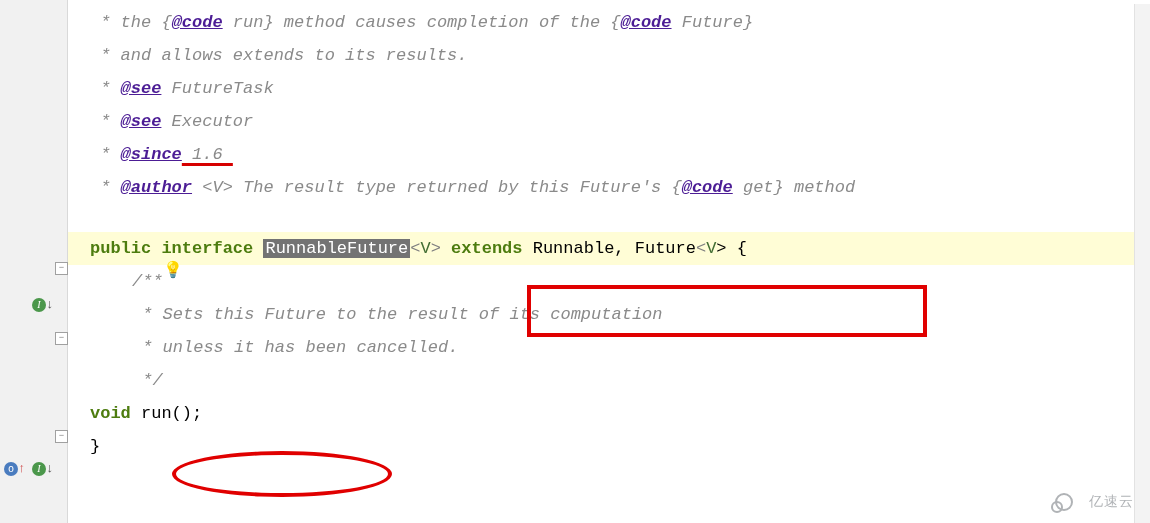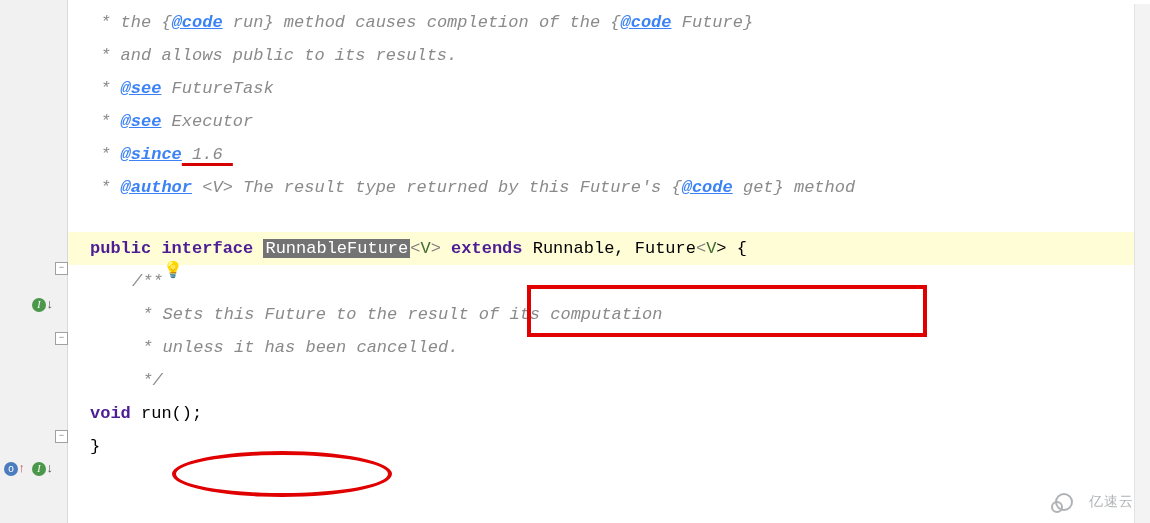--- a/index.html
+++ b/index.html
@@ -5,23 +5,23 @@
     * { margin: 0; padding: 0; box-sizing: border-box; }
     html, body { width: 1150px; height: 523px; font-family: Consolas, 'Courier New', monospace; font-size: 17px; background: #fff; overflow: hidden; }
     .container { display: flex; width: 100%; height: 100%; }
     .tabs-bar { position: absolute; top: 0; left: 0; right: 0; height: 4px; background: #ececec; border-bottom: 1px solid #c0c0c0; display: flex; }
     .tab-seg { width: 180px; height: 4px; border-right: 1px solid #c0c0c0; background: #e6e6e6; }
     .tab-seg.active { background: #fff; }
     .gutter { width: 68px; background: #f1f1f1; border-right: 1px solid #d9d9d9; position: relative; }
     .editor { flex: 1; position: relative; padding-top: 6px; background: #fff; }
     .line { display: flex; align-items: center; height: 33px; white-space: pre; }
     .line .cell { padding-left: 22px; font-style: italic; color: #8a8a8a; }
-    .tag { font-weight: bold; text-decoration: underline; color: #3b82f6; font-style: italic; }
+    .tag { font-weight: bold; text-decoration: underline; color: #4c1d95; font-style: italic; }
     .sinceval { text-decoration: underline; text-decoration-color: #d60000; text-decoration-thickness: 3px; text-underline-offset: 4px; padding-right: 12px; }
-    .kw { color: #4c1d95; font-weight: bold; font-style: normal; }
+    .kw { color: #4d7c0f; font-weight: bold; font-style: normal; }
     .cname { background: #737373; color: #fff; padding: 0 2px; font-style: normal; }
     .tp { color: #436e33; font-style: normal; }
     
     .decl-line { background: #fffdd6; height: 33px; }
     .decl-line .cell { font-style: normal; color: #000; }
     .ang { color: #808080; }
     .redbox1 { position: absolute; border: 4px solid #e00000; width: 400px; height: 52px; left: 459px; top: 285px; pointer-events: none; }
     
     .redoval { position: absolute; border: 4px solid #e00000; border-radius: 50%; width: 220px; height: 46px; left: 104px; top: 451px; pointer-events: none; }
     .bulb { position: absolute; left: 95px; top: 260px; font-size: 16px; }
@@ -52,21 +52,21 @@
     <span class="fold" style="top:262px">−</span>
     <span class="marker" style="left:32px; top:296px"><span class="i-mark">I</span><span class="down-arr">↓</span></span>
     <span class="fold" style="top:332px">−</span>
     <span class="fold" style="top:430px">−</span>
     <span class="marker" style="left:4px; top:460px"><span class="o-mark">o</span><span class="up-arr">↑</span></span>
     <span class="marker" style="left:32px; top:460px"><span class="i-mark">I</span><span class="down-arr">↓</span></span>
   </div>
 
   <div class="editor">
     <div class="line"><span class="cell"><span> * the {</span><span class="tag">@code</span><span> run} method causes completion of the {</span><span class="tag">@code</span><span> Future}</span></span></div>
-    <div class="line"><span class="cell"> * and allows public to its results.</span></div>
+    <div class="line"><span class="cell"> * and allows extends to its results.</span></div>
     <div class="line"><span class="cell"> * <span class="tag">@see</span><span> FutureTask</span></span></div>
     <div class="line"><span class="cell"> * <span class="tag">@see</span><span> Executor</span></span></div>
     <div class="line"><span class="cell"> * <span class="tag">@since</span><span class="sinceval"> 1.6 </span></span></div>
     <div class="line"><span class="cell"> * <span class="tag">@author</span><span> &lt;V&gt; The result type returned by this Future's {</span><span class="tag">@code</span><span> get} method</span></span></div>
     <div class="line" style="height:28px"></div>
 
     <div class="line decl-line"><span class="cell"><span class="kw">public</span> <span class="kw">interface</span> <span class="cname">RunnableFuture</span><span class="ang">&lt;</span><span class="tp">V</span><span class="ang">&gt;</span> <span class="kw">extends</span><span> Runnable, Future</span><span class="ang">&lt;</span><span class="tp">V</span><span>&gt; {</span></span></div>
 
     <div class="line"><span class="cell" style="padding-left:64px">/**</span></div>
     <div class="line"><span class="cell" style="padding-left:64px"> * Sets this Future to the result of its computation</span></div>

